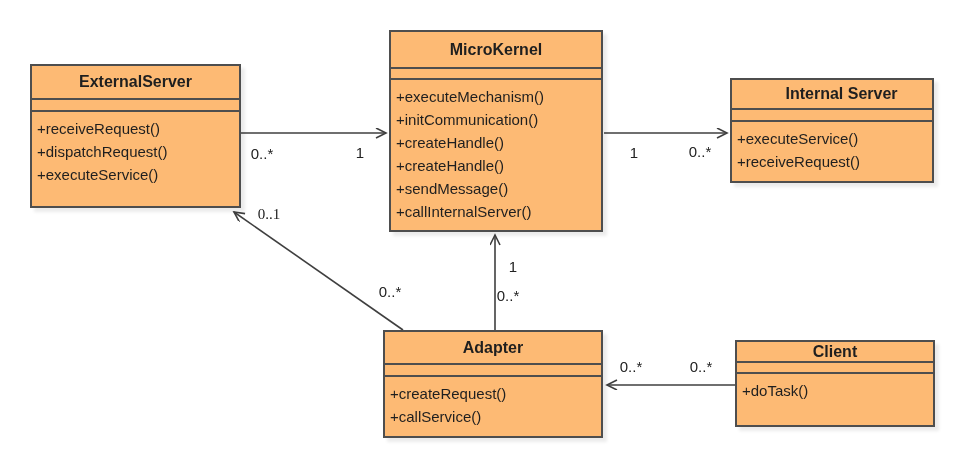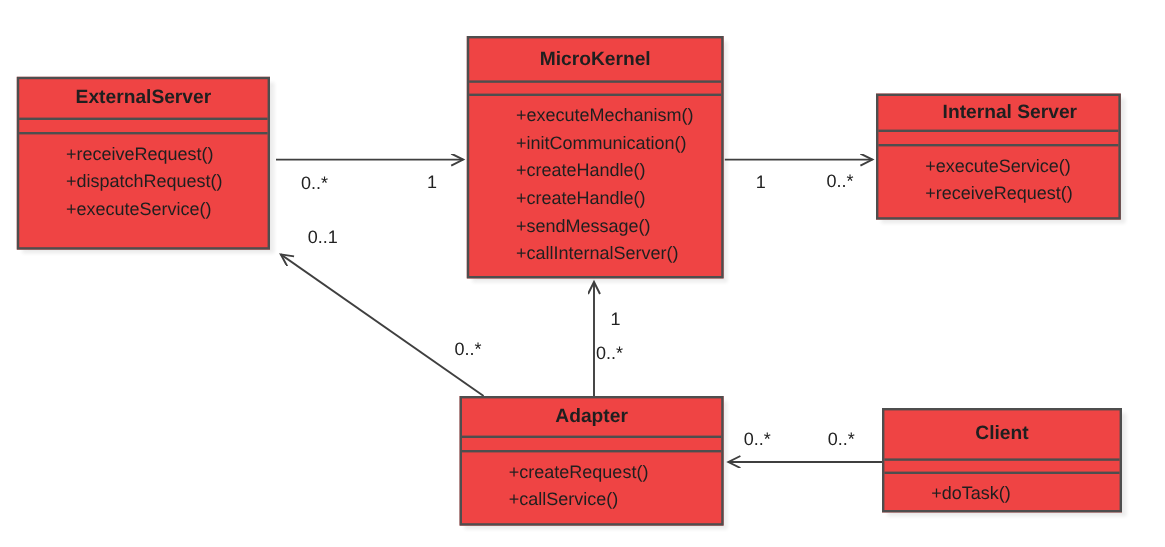--- a/index.html
+++ b/index.html
@@ -7,71 +7,70 @@
     position:relative;
     width:971px;height:456px;
     background:#ffffff;
     font-family:"Liberation Sans", sans-serif;
     overflow:hidden;
   }
   #wires{position:absolute;left:0;top:0;width:971px;height:456px;}
   .uml-class{
     position:absolute;
     box-sizing:border-box;
-    background:#ef4444;
+    background:#fdba74;
     border:2px solid #4e4e4e;
     box-shadow:4px 4px 3px rgba(0,0,0,0.08);
     color:#1f1f1f;
   }
   .uml-title{
     box-sizing:border-box;
     display:flex;align-items:center;justify-content:center;
     font-weight:bold;font-size:16px;color:#1f1f1f;
   }
   .uml-attrs{
     box-sizing:border-box;
     border-top:2px solid #4e4e4e;
     border-bottom:2px solid #4e4e4e;
   }
   .uml-methods{
     box-sizing:border-box;
     padding:5px 4px 0 5px;
     font-size:15px;line-height:23px;
     white-space:nowrap;
-    margin-left:34px;
   }
   
-  #box-external{left:14px;top:64px;width:211px;height:144px;}
+  #box-external{left:30px;top:64px;width:211px;height:144px;}
   #box-external .uml-title{height:32px;}
   #box-external .uml-attrs{height:14px;}
   #box-kernel{left:389px;top:30px;width:214px;height:202px;}
   #box-kernel .uml-title{height:35px;}
   #box-kernel .uml-attrs{height:13px;}
   #box-internal{left:730px;top:78px;width:204px;height:105px;}
   #box-internal .uml-title{height:28px;padding-left:19px;}
   #box-internal .uml-attrs{height:14px;}
   #box-adapter{left:383px;top:330px;width:220px;height:108px;}
   #box-adapter .uml-title{height:31px;}
   #box-adapter .uml-attrs{height:14px;}
   #box-client{left:735px;top:340px;width:200px;height:87px;}
-  #box-client .uml-title{height:40px;}
+  #box-client .uml-title{height:19px;}
   #box-client .uml-attrs{height:13px;}
   
   .mult{
     position:absolute;
     transform:translate(-50%,-50%);
     font-size:15px;color:#222222;
     background:transparent;
     white-space:nowrap;
   }
   #m-a-src{left:262px;top:153px;}
   #m-a-tgt{left:360px;top:152px;}
   #m-b-src{left:634px;top:152px;}
   #m-b-tgt{left:700px;top:151px;}
-  #m-c-tgt{left:269px;top:198px;}
+  #m-c-tgt{left:269px;top:214px;font-family:Liberation Serif, serif;}
   #m-c-src{left:390px;top:291px;}
   #m-d-tgt{left:513px;top:266px;}
   #m-d-src{left:508px;top:295px;}
   #m-e-tgt{left:631px;top:366px;}
   #m-e-src{left:701px;top:366px;}
 </style>
 </head>
 <body>
 
 <div id="canvas">

